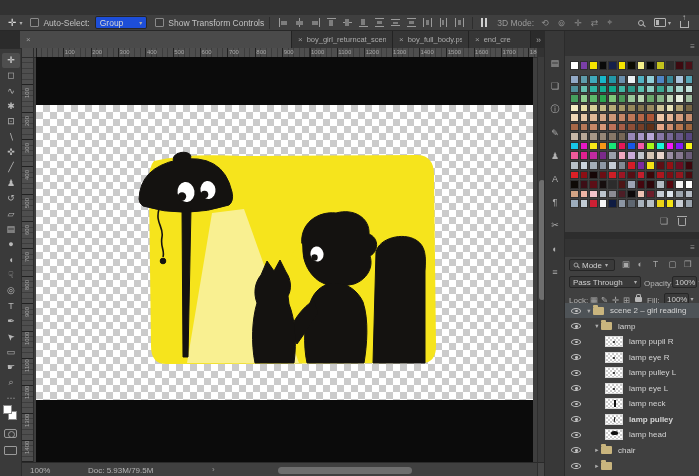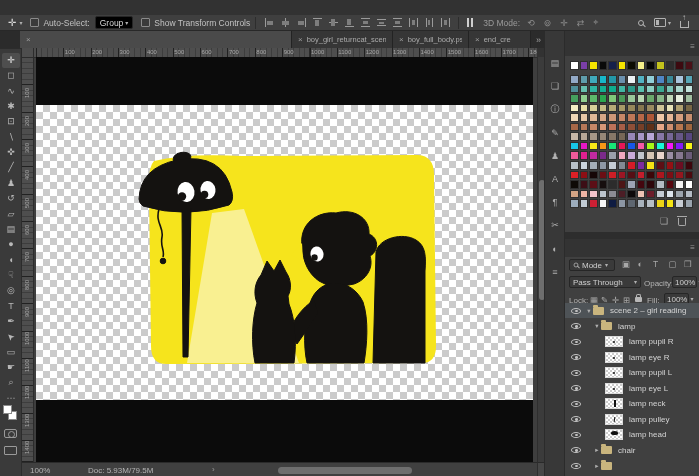--- a/index.html
+++ b/index.html
@@ -11,22 +11,22 @@
   
   .titlebar{left:0;top:0;width:699px;height:15px;background:#3c3c3c;border-bottom:1px solid #2a2a2a;}
   .tl{width:8px;height:8px;border-radius:50%;top:3.5px;}
   .title{width:100%;text-align:center;top:2px;font-size:9px;color:#c6c6c6;}
 
   
   .optionsbar{left:0;top:15px;width:699px;height:16px;background:#3f3f3f;border-bottom:1px solid #282828;
               display:flex;align-items:center;font-size:8.5px;color:#c2c2c2;}
   .optionsbar .gap{width:8px;flex:none;}
   .cbox{width:9px;height:9px;border:1px solid #8a8a8a;background:#3a3a3a;border-radius:1px;flex:none;}
-  .dd{background:#000000;border:1px solid #262626;border-radius:2px;color:#d6d6d6;font-size:8.5px;
-      display:flex;align-items:center;padding:0 4px;height:13px;gap:2px;}
+  .dd{background:#1d4ed8;border:1px solid #262626;border-radius:2px;color:#d6d6d6;font-size:8.5px;
+      display:flex;align-items:center;padding:0 4px;height:13px;gap:16px;}
   .chev{font-size:6px;color:#b0b0b0;line-height:1;}
   .vsep{width:1px;height:12px;background:#2d2d2d;margin:0 5px;flex:none;}
   .obar-icon{color:#9e9e9e;font-size:9px;line-height:1;flex:none;}
   .ai{position:relative;width:9px;height:9px;display:inline-block;flex:none;margin:0 3.5px;}
   .ai i{position:absolute;background:#9a9a9a;}
   .al-l .b1{left:0;top:0;width:1px;height:9px}.al-l .b2{left:2px;top:2.5px;width:6px;height:4px;background:#7d7d7d}
   .al-c .b1{left:4px;top:0;width:1px;height:9px}.al-c .b2{left:1px;top:2.5px;width:7px;height:4px;background:#7d7d7d}
   .al-r .b1{right:0;top:0;width:1px;height:9px}.al-r .b2{right:2px;top:2.5px;width:6px;height:4px;background:#7d7d7d}
   .al-t .b1{top:0;left:0;height:1px;width:9px}.al-t .b2{top:2px;left:2.5px;width:4px;height:6px;background:#7d7d7d}
   .al-m .b1{top:4px;left:0;height:1px;width:9px}.al-m .b2{top:1px;left:2.5px;width:4px;height:7px;background:#7d7d7d}
@@ -676,39 +676,39 @@
           <div class="lrow" style="top: 92.5px;">
             <span class="ceye" style="margin-left: 6px;"></span>
             <span style="width: 24px; flex: 0 0 auto;"></span>
             <span class="lthumb mark-dot"></span>
             <span style="margin-left: 6px;">lamp eye R</span>
           </div>
           <div class="lrow" style="top: 108px;">
             <span class="ceye" style="margin-left: 6px;"></span>
             <span style="width: 24px; flex: 0 0 auto;"></span>
             <span class="lthumb mark-dot"></span>
-            <span style="margin-left: 6px;">lamp pupil L</span>
+            <span style="margin-left: 6px;">lamp pulley L</span>
           </div>
           <div class="lrow" style="top: 123.5px;">
             <span class="ceye" style="margin-left: 6px;"></span>
             <span style="width: 24px; flex: 0 0 auto;"></span>
             <span class="lthumb mark-dot"></span>
             <span style="margin-left: 6px;">lamp eye L</span>
           </div>
           <div class="lrow" style="top: 139px;">
             <span class="ceye" style="margin-left: 6px;"></span>
             <span style="width: 24px; flex: 0 0 auto;"></span>
             <span class="lthumb mark-vline"></span>
             <span style="margin-left: 6px;">lamp neck</span>
           </div>
           <div class="lrow" style="top: 154.5px;">
             <span class="ceye" style="margin-left: 6px;"></span>
             <span style="width: 24px; flex: 0 0 auto;"></span>
             <span class="lthumb mark-hook"></span>
-            <span style="margin-left: 6px;">lamp pulley</span>
+            <span style="margin-left: 6px; font-weight: bold;">lamp pulley</span>
           </div>
           <div class="lrow" style="top: 170px;">
             <span class="ceye" style="margin-left: 6px;"></span>
             <span style="width: 24px; flex: 0 0 auto;"></span>
             <span class="lthumb mark-blob"></span>
             <span style="margin-left: 6px;">lamp head</span>
           </div>
           <div class="lrow" style="top: 185.5px;">
             <span class="ceye" style="margin-left: 6px;"></span>
             <span style="width: 12px; flex: 0 0 auto;"></span>

